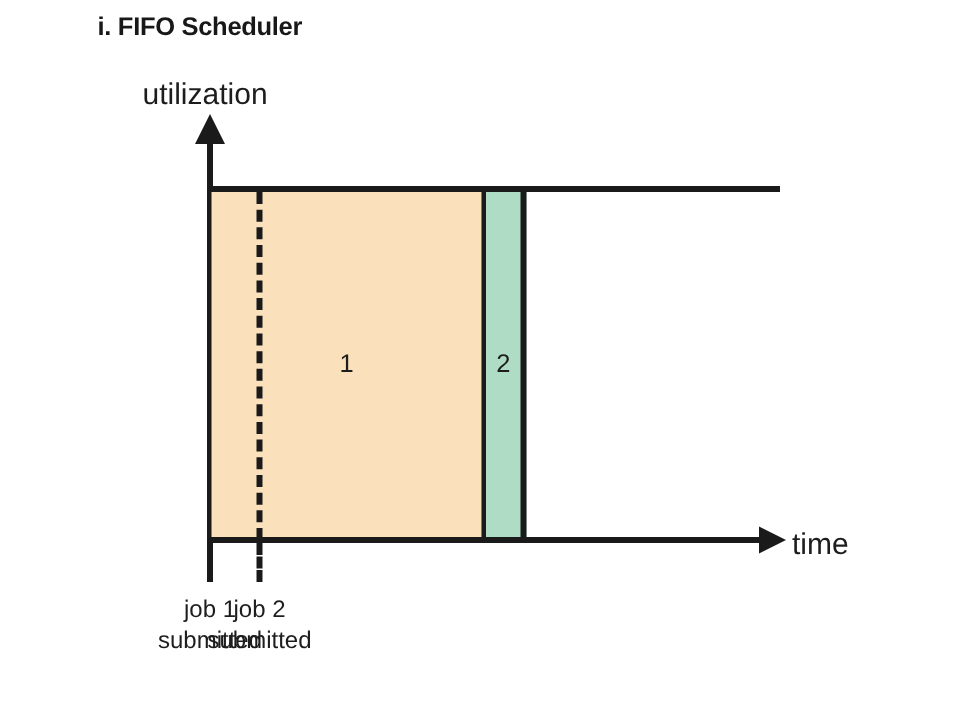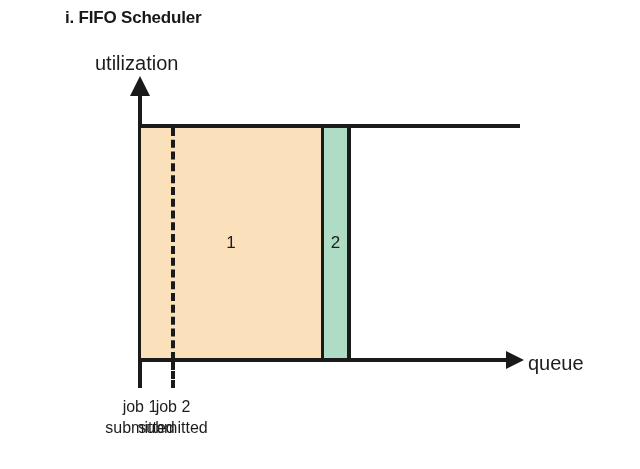--- a/index.html
+++ b/index.html
@@ -191,21 +191,21 @@
   <div class="block block-job2">
     <div class="block-num">2</div>
   </div>
 
   <div class="dash-marker"></div>
 
 
   <div class="axis-line-h"></div>
   <div class="axis-arrow-right"></div>
 
-  <div class="axis-label label-time">queue</div>
+  <div class="axis-label label-time">time</div>
 
   <div class="tick-solid"></div>
   <div class="tick-dashed"></div>
 
   <div class="caption caption-job1">
     <span class="caption-line">job 1</span>
     <span class="caption-line">submitted</span>
   </div>
 
   <div class="caption caption-job2">

